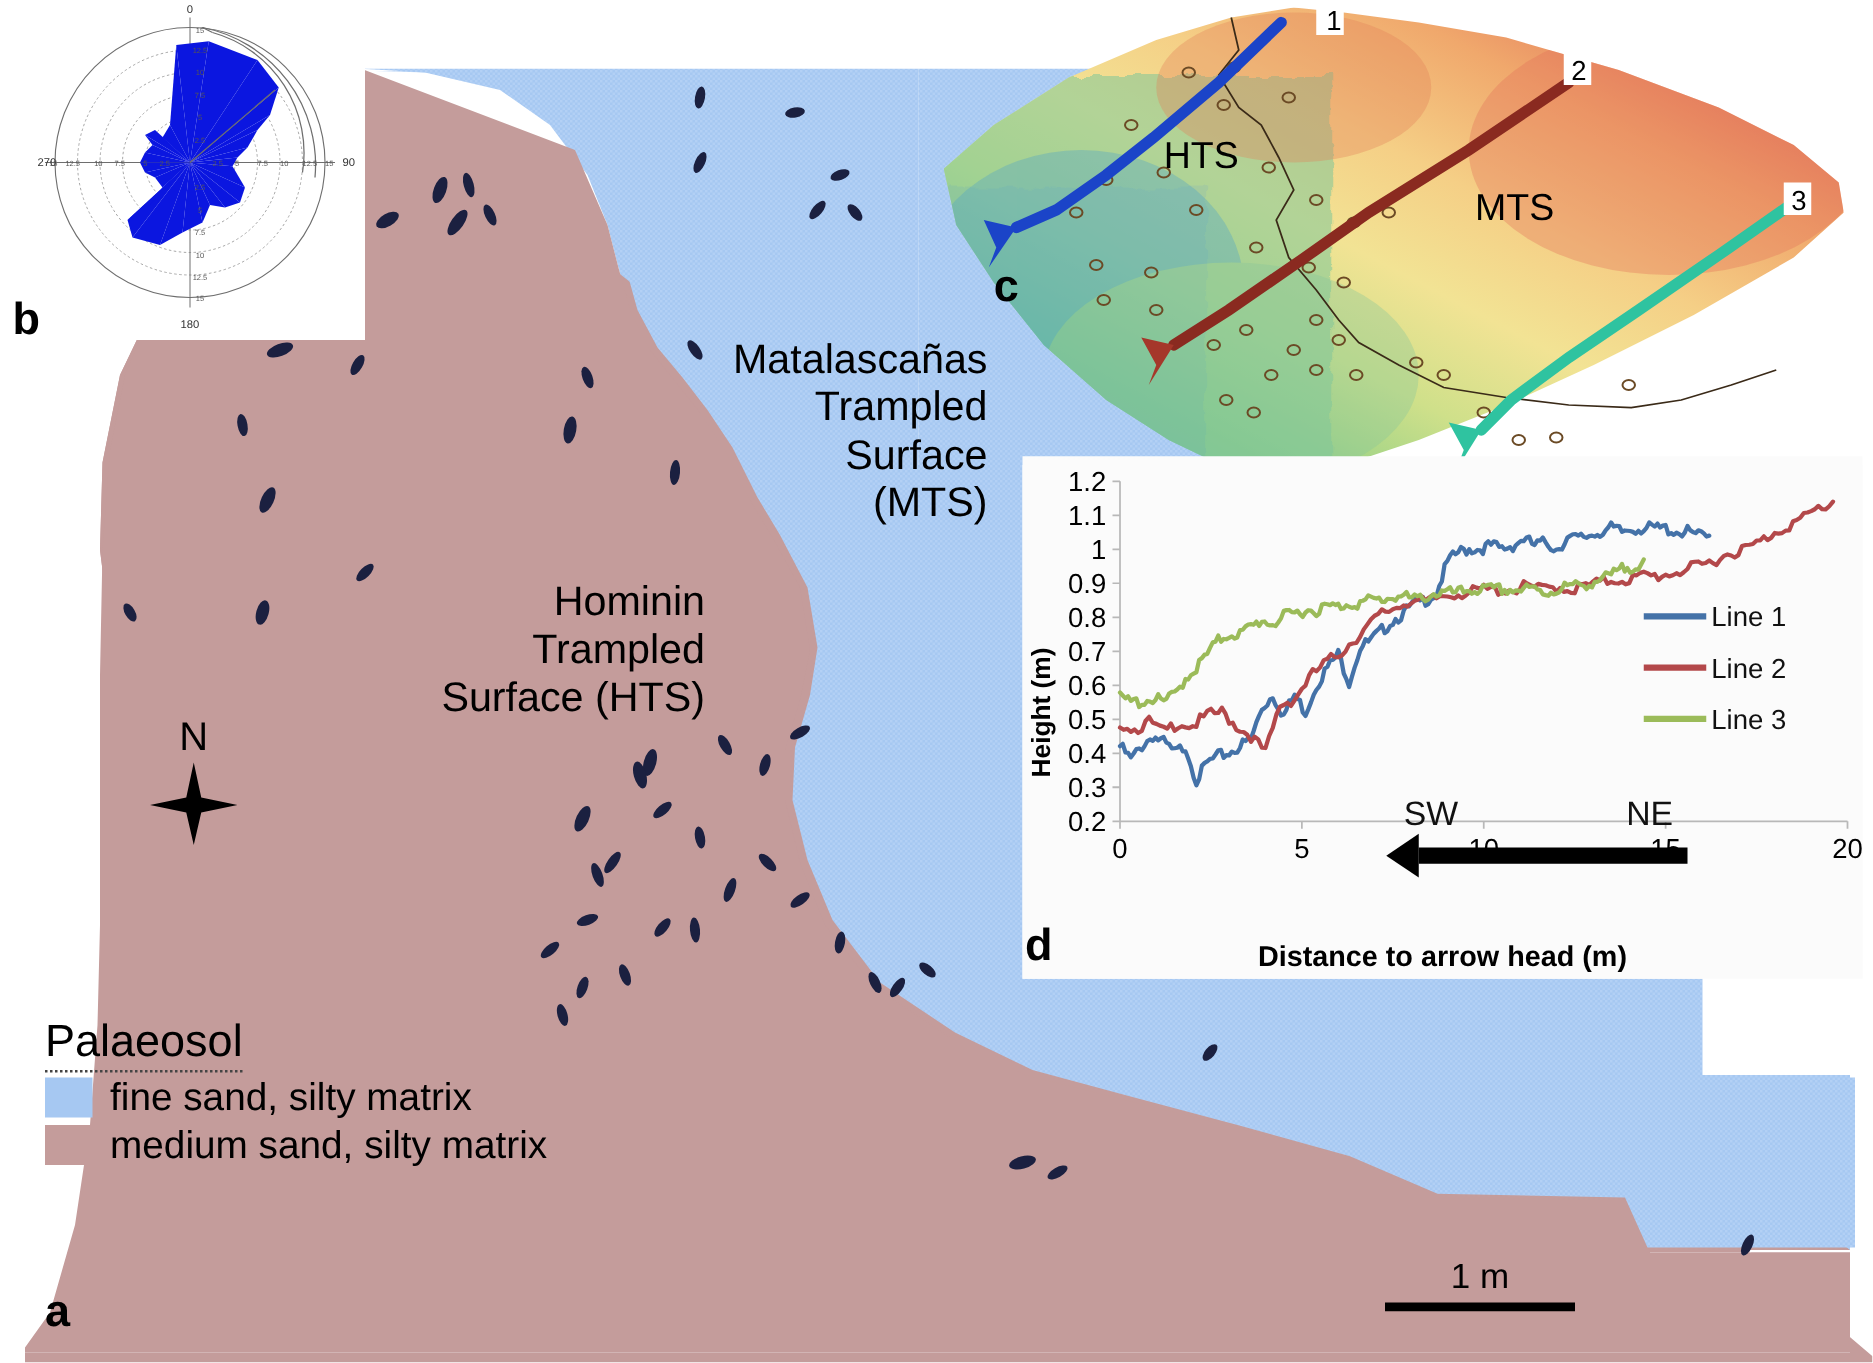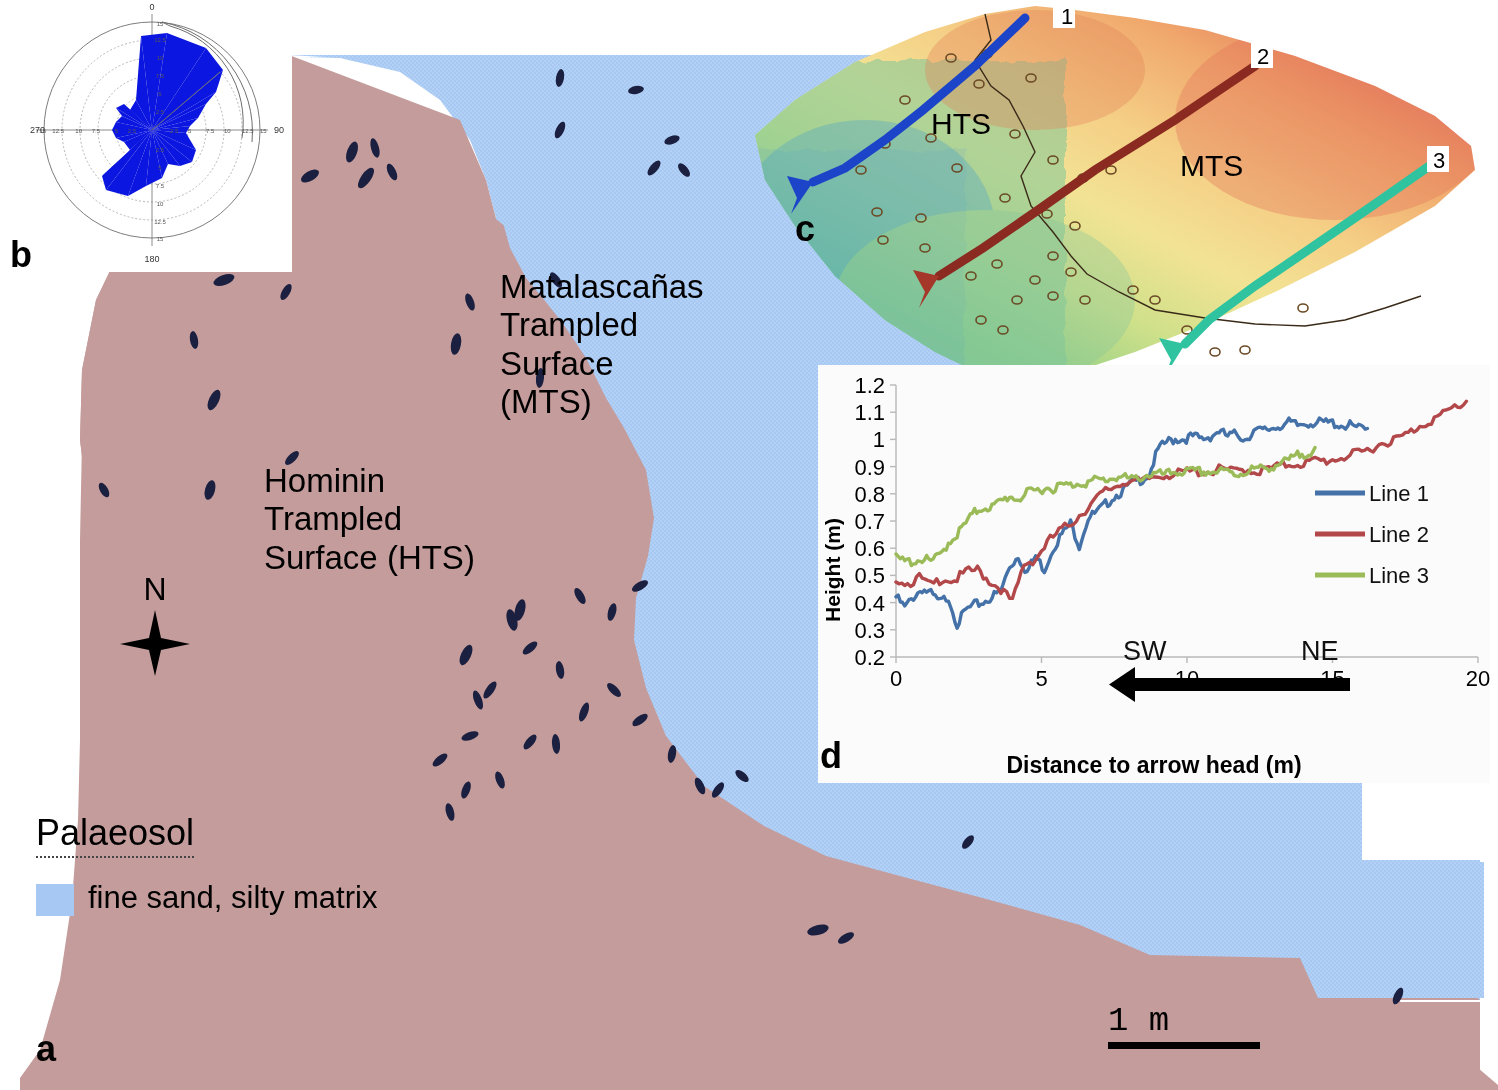--- a/index.html
+++ b/index.html
@@ -4,36 +4,36 @@
 <style>
   html,body{margin:0;padding:0;background:#ffffff;}
   body{width:1498px;height:1090px;position:relative;overflow:hidden;
        font-family:"Liberation Sans", sans-serif;color:#000;}
   .fig{position:absolute;left:0;top:0;width:1498px;height:1090px;}
 
   
   #panel-a{position:absolute;left:0;top:0;width:1498px;height:1090px;}
   #map-svg{position:absolute;left:0;top:0;}
 
-  .map-label{position:absolute;text-align:left;font-size:33px;line-height:1.16;
+  .map-label{position:absolute;text-align:right;font-size:33px;line-height:1.16;
              color:#000;font-family:"Liberation Sans",sans-serif;white-space:pre-line;}
   #label-mts{left:500px;top:268px;width:290px;}
   #label-hts{left:264px;top:462px;width:300px;}
 
   #north-group{position:absolute;left:110px;top:572px;width:90px;height:110px;text-align:center;}
   #north-letter{font-size:32px;line-height:34px;}
 
   #scalebar{position:absolute;left:1108px;top:1002px;width:152px;}
-  #scalebar-label{font-size:34px;text-align:left;line-height:38px;font-family:Liberation Mono, monospace;}
+  #scalebar-label{font-size:28px;text-align:center;line-height:38px;}
   #scalebar-line{height:7px;background:#000;width:152px;margin-top:2px;}
 
   
   #legend{position:absolute;left:36px;top:812px;width:440px;}
   #legend-title{font-size:36px;padding-bottom:2px;border-bottom:2px dotted #444;display:inline-block;}
-  .legend-row{display:flex;align-items:flex-end;margin-top:22px;}
+  .legend-row{display:flex;align-items:center;margin-top:2px;}
   .legend-swatch{width:38px;height:32px;margin-right:14px;flex:0 0 auto;}
   .legend-text{font-size:31px;}
   #sw-fine{background:#a6c8f2;}
   #sw-medium{background:#c49c9b;}
   #sw-foot{width:38px;height:32px;margin-right:14px;flex:0 0 auto;}
 
   .panel-letter{position:absolute;font-weight:bold;font-size:36px;
                 font-family:"Liberation Sans",sans-serif;color:#000;}
   #letter-a{left:36px;top:1028px;}
   #letter-b{left:10px;top:234px;}
@@ -208,20 +208,24 @@
       <div id="scalebar-label">1 m</div>
       <div id="scalebar-line"></div>
     </div>
 
     <div id="legend">
       <div id="legend-title">Palaeosol</div>
       <div class="legend-row">
         <div class="legend-swatch" id="sw-fine"></div>
         <div class="legend-text">fine sand, silty matrix</div>
       </div>
+      <div class="legend-row">
+        <div class="legend-swatch" id="sw-medium"></div>
+        <div class="legend-text">medium sand, silty matrix</div>
+      </div>
     </div>
 
     <div class="panel-letter" id="letter-a">a</div>
   </div>
 
   <div id="panel-b">
     <svg width="272" height="272" viewBox="0 0 272 272">
 
       <g fill="none" stroke="#9a9a9a" stroke-width="0.7">
         <circle cx="132" cy="130" r="108" stroke="#6e6e6e" stroke-width="0.9"></circle>

